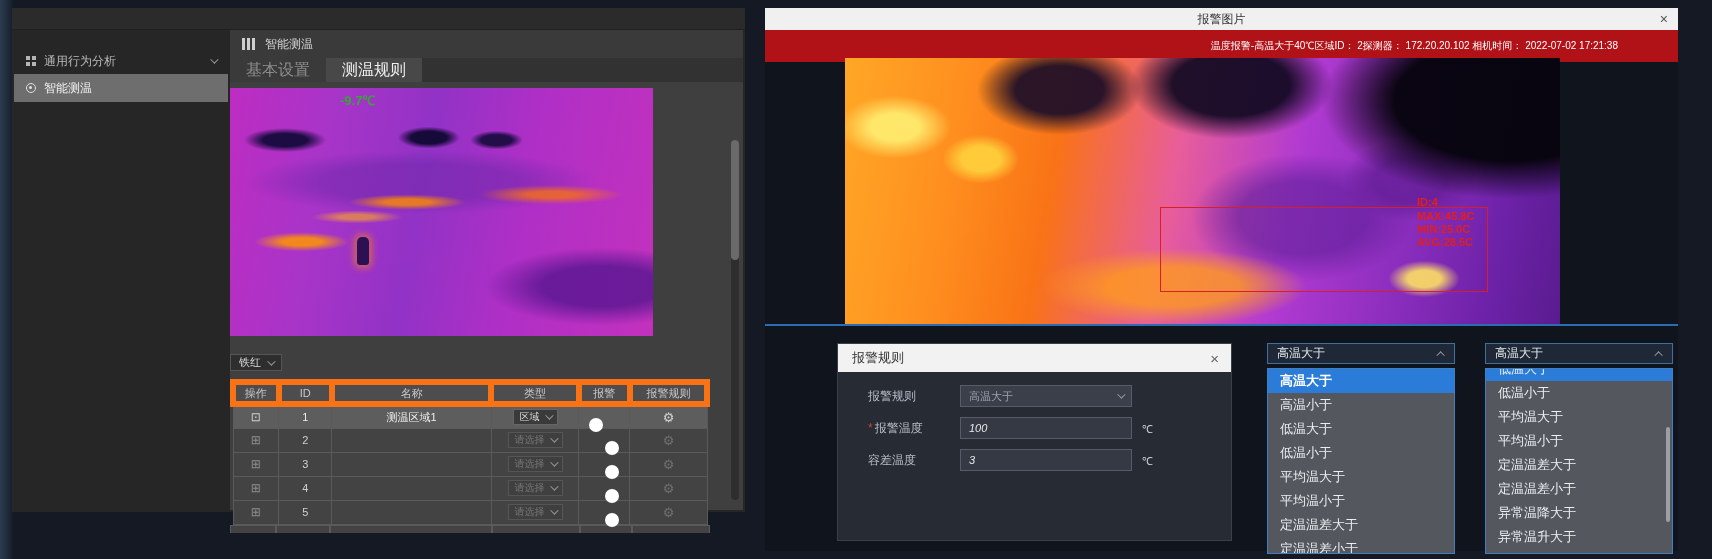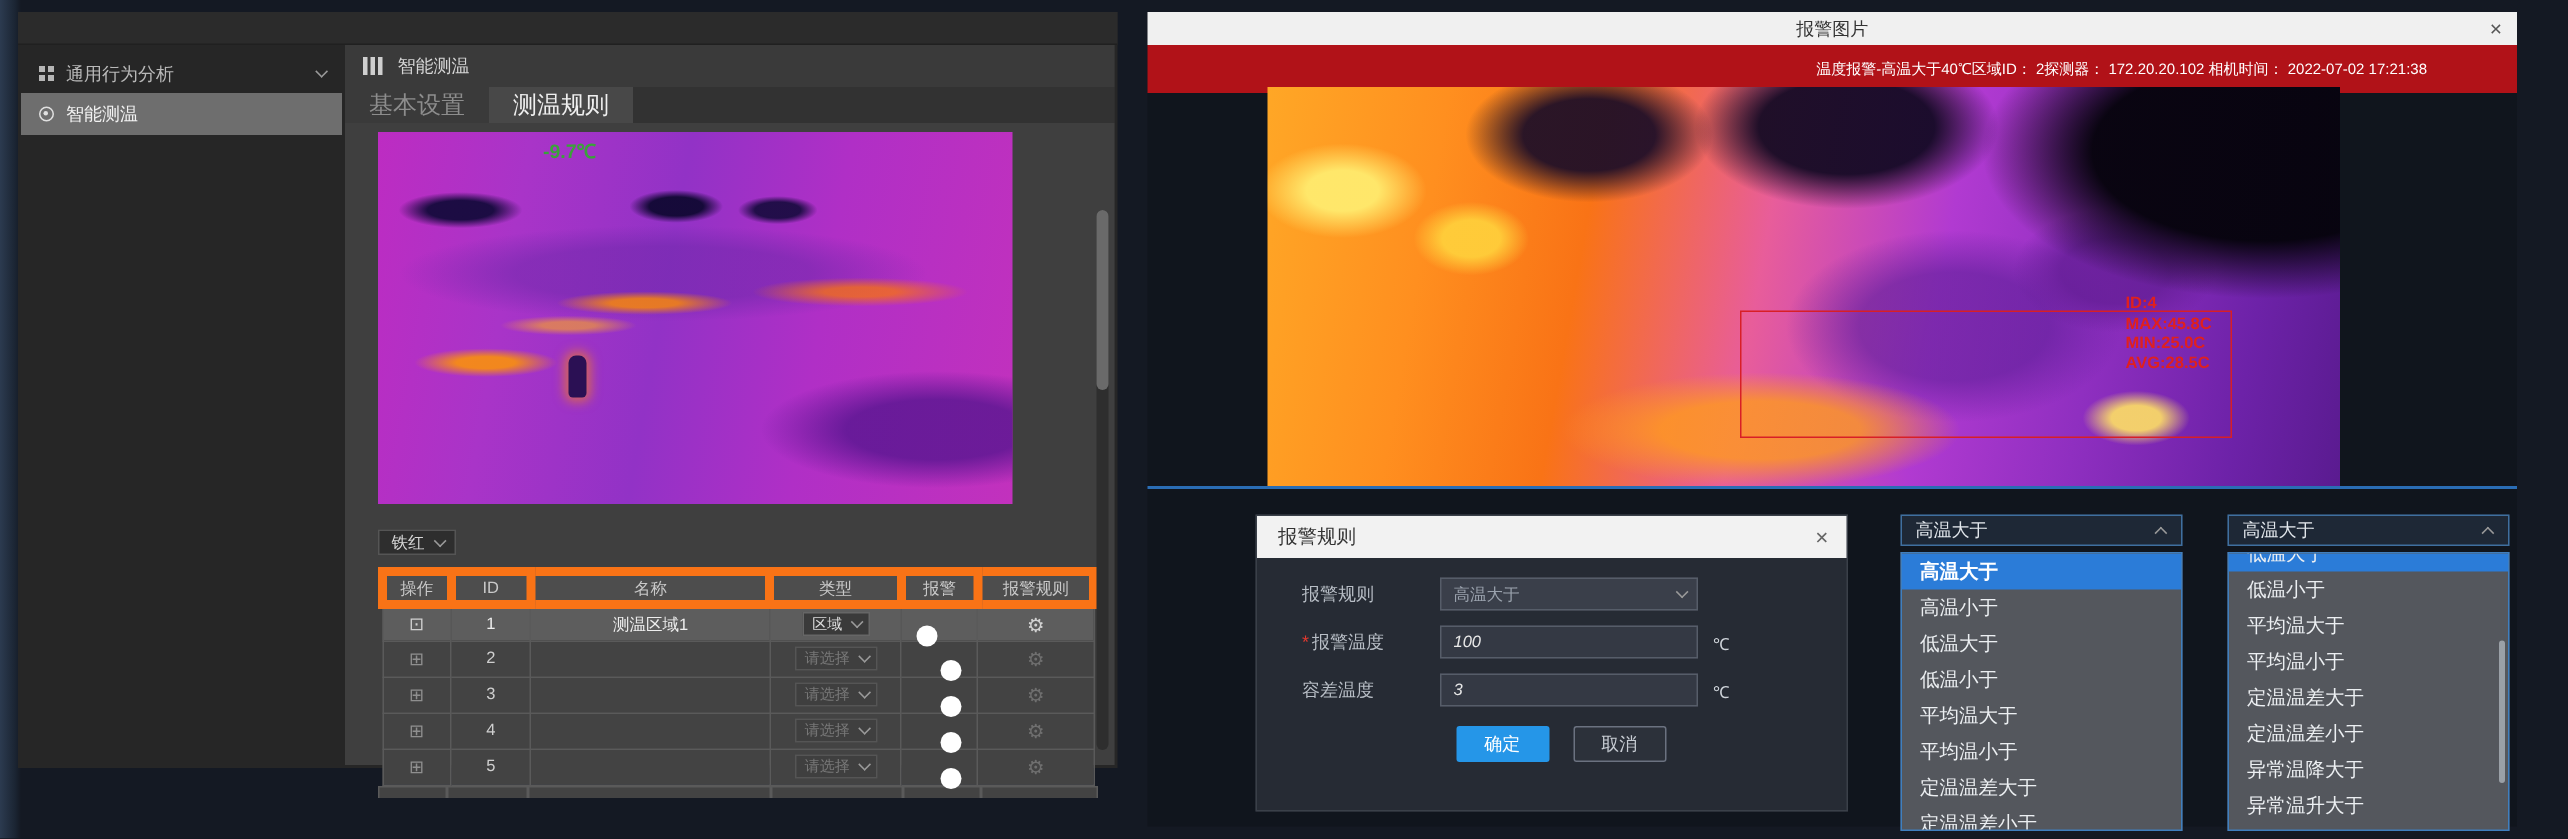--- a/index.html
+++ b/index.html
@@ -3,21 +3,21 @@
 <meta charset="utf-8">
 <style>
   * { margin:0; padding:0; box-sizing:border-box; }
   html,body { width:1712px; height:559px; background:#141923; overflow:hidden;
               font-family:"Liberation Sans", sans-serif; }
   .stage { position:relative; width:1712px; height:559px; background:linear-gradient(90deg,#2c3b50 0,#1b2533 10px,#141923 14px); }
 
   
   .lwin { position:absolute; left:12px; top:8px; width:733px; height:504px; background:#262626; }
   .lwin-top { height:22px; background:#2b2b2b; border-bottom:1px solid #202020; }
-  .sidebar { position:absolute; left:2px; top:28px; width:214px; bottom:2px; background:#262626; }
+  .sidebar { position:absolute; left:2px; top:40px; width:214px; bottom:2px; background:#262626; }
   .side-item { display:flex; align-items:center; gap:8px; height:26px; padding:0 12px; color:#b9b9b9; font-size:12px; cursor:pointer; }
   .side-item.sel { background:#6e6e6e; color:#f2f2f2; height:28px; }
   .side-item .flex1 { flex:1; }
   .grid-icon { width:10px; height:10px; flex:0 0 10px;
     background:linear-gradient(#b5b5b5,#b5b5b5) 0 0/4px 4px no-repeat,
                linear-gradient(#b5b5b5,#b5b5b5) 6px 0/4px 4px no-repeat,
                linear-gradient(#b5b5b5,#b5b5b5) 0 6px/4px 4px no-repeat,
                linear-gradient(#b5b5b5,#b5b5b5) 6px 6px/4px 4px no-repeat; }
   .therm-icon { width:10px; height:10px; flex:0 0 10px; border:1.5px solid #e0e0e0; border-radius:50%; position:relative; }
   .therm-icon::after { content:""; position:absolute; left:2px; top:2px; width:3px; height:3px; background:#e0e0e0; border-radius:50%; }
@@ -25,21 +25,21 @@
   .chev.down { transform:rotate(45deg) translateY(-2px); }
   .chev.up { transform:rotate(-135deg) translateY(-2px); }
 
   .lmain { position:absolute; left:218px; top:22px; right:2px; bottom:2px; background:#303030; }
   .lhead { display:flex; align-items:center; gap:10px; height:28px; background:#3a3a3a; padding:0 12px; color:#d5d5d5; font-size:12px; }
   .bars { display:flex; gap:2px; }
   .bars i { width:3px; height:12px; background:#cfcfcf; }
   .ltabs { display:flex; height:24px; background:#323232; }
   .ltab { min-width:86px; padding:0 16px; display:flex; align-items:center; justify-content:center; font-size:16px; color:#8d8d8d; background:#3a3a3a; cursor:pointer; }
   .ltab.active { background:#484848; color:#efefef; }
-  .lcontent { position:absolute; left:0; right:0; top:52px; bottom:0; background:#3f3f3f; padding:6px 0 0 22px; }
+  .lcontent { position:absolute; left:0; right:0; top:52px; bottom:0; background:#3f3f3f; padding:6px 0 0 0; }
 
   .thermal-left { position:relative; width:423px; height:248px; overflow:hidden;
     background:
       radial-gradient(ellipse 55px 16px at 13% 21%, rgba(20,10,60,.95) 0 40%, transparent 75%),
       radial-gradient(ellipse 40px 14px at 47% 20%, rgba(15,8,50,.95) 0 45%, transparent 78%),
       radial-gradient(ellipse 34px 12px at 63% 21%, rgba(20,10,60,.9) 0 45%, transparent 78%),
       radial-gradient(ellipse 70px 14px at 17% 62%, rgba(255,150,0,.85) 0 28%, transparent 68%),
       radial-gradient(ellipse 90px 12px at 42% 46%, rgba(255,140,0,.8) 0 25%, transparent 65%),
       radial-gradient(ellipse 120px 16px at 76% 43%, rgba(255,120,0,.7) 0 20%, transparent 60%),
       radial-gradient(ellipse 70px 10px at 30% 52%, rgba(255,170,30,.6) 0 25%, transparent 65%),
@@ -301,24 +301,20 @@
           <div class="frow">
             <span class="lab req">报警温度</span>
             <input class="dlg-input" value="100" style="">
             <span class="unit">℃</span>
           </div>
           <div class="frow">
             <span class="lab">容差温度</span>
             <input class="dlg-input" value="3" style="">
             <span class="unit">℃</span>
           </div>
-          <div class="btn-row">
-            <div class="btn ok">确定</div>
-            <div class="btn cancel">取消</div>
-          </div>
         </div>
       </div>
 
       <div class="dd dd1">
         <div class="dd-box">
           <span>高温大于</span>
           <span class="chev up"></span>
         </div>
         <div class="dd-panel">
           <div class="dd-opt sel">高温大于</div>

